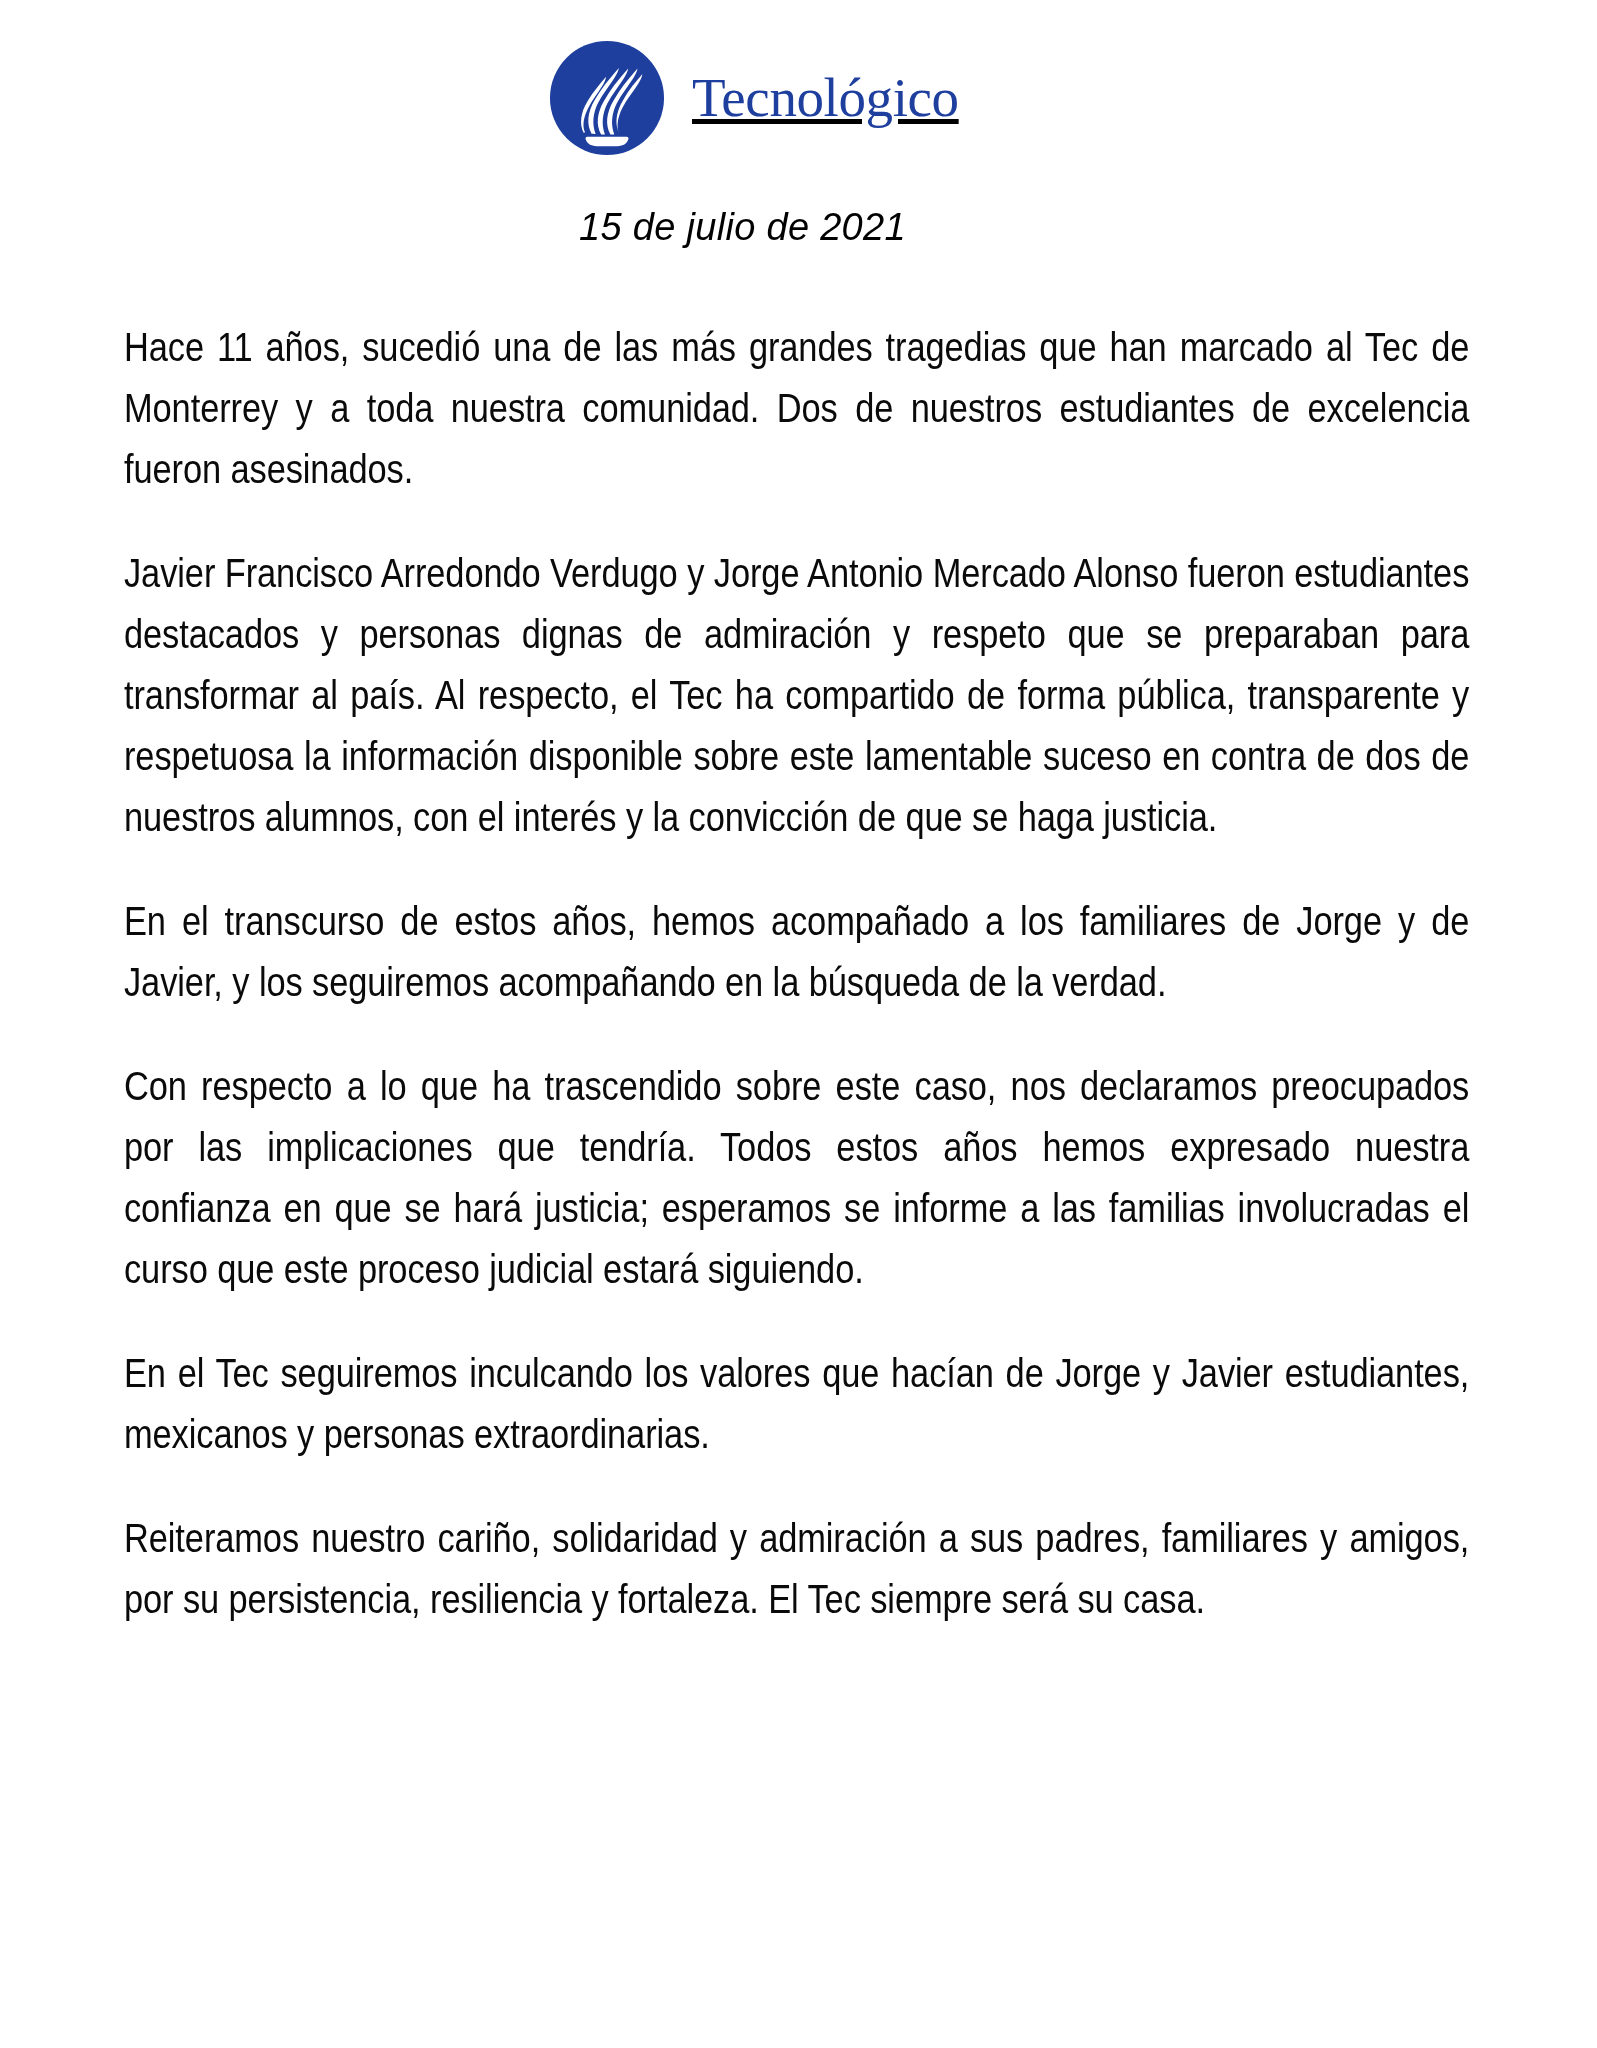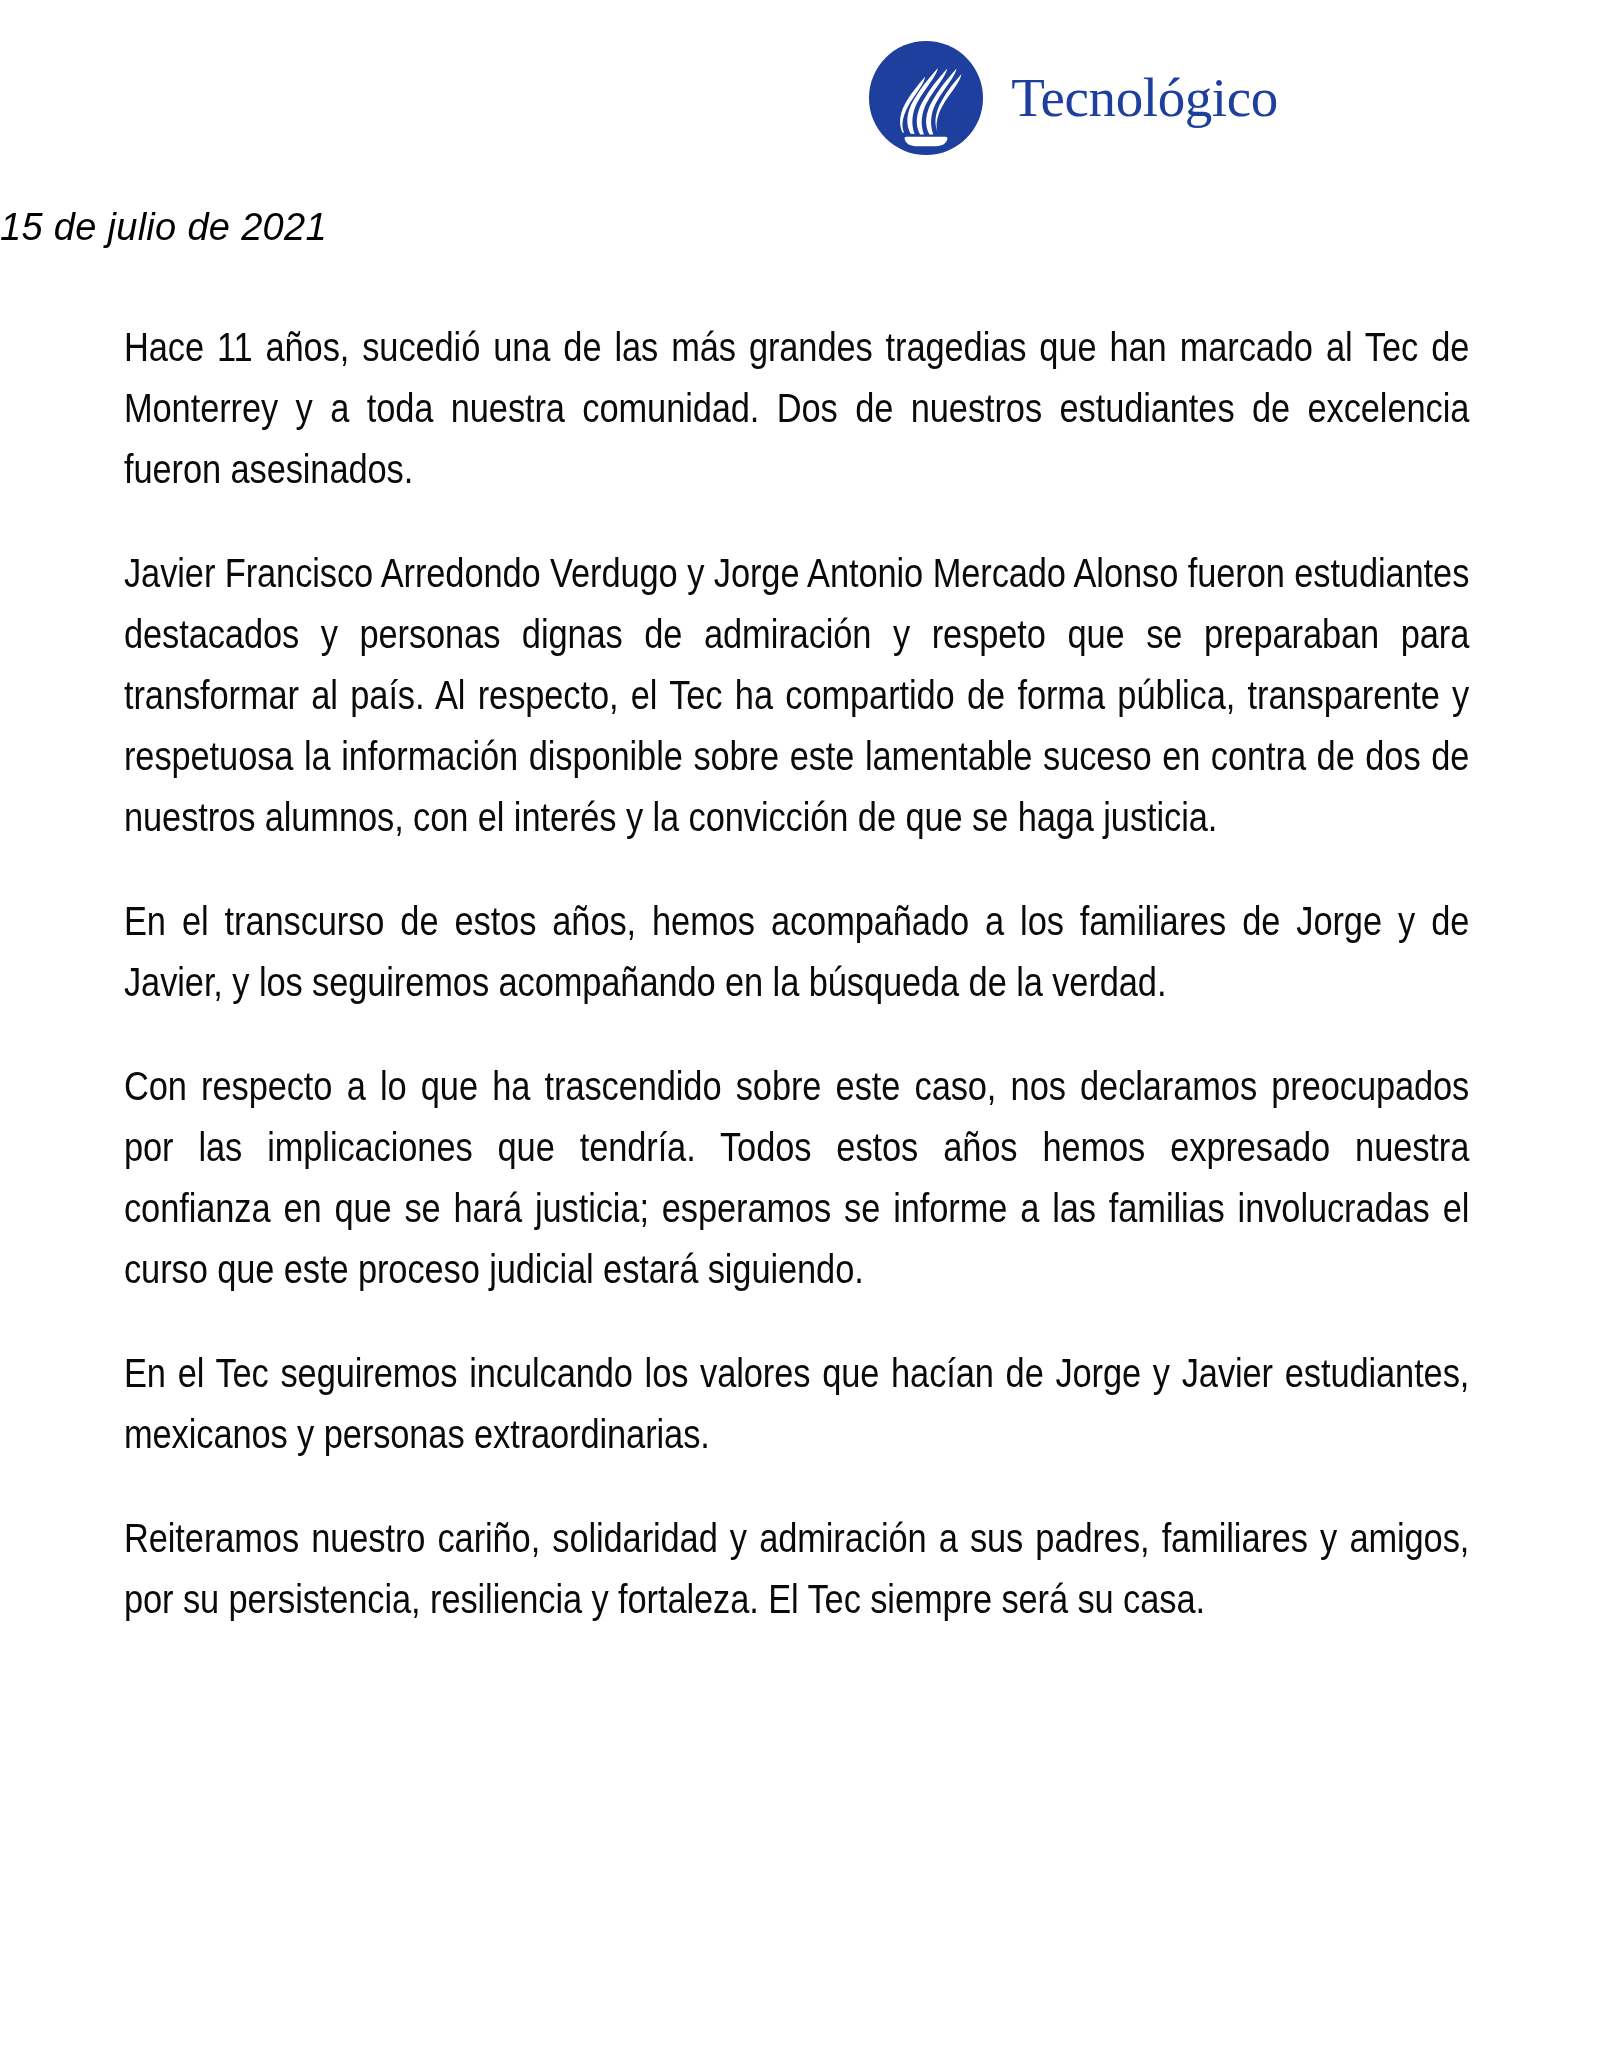--- a/index.html
+++ b/index.html
@@ -21,25 +21,26 @@
     height: 2048px;
     box-sizing: border-box;
     position: relative;
     background: #ffffff;
   }
 
   
   .letterhead {
     display: flex;
     align-items: center;
-    justify-content: center;
+    justify-content: flex-start;
     padding-top: 46px;
     padding-left: 548px;
     height: 150px;
     box-sizing: border-box;
+    text-decoration: underline;
   }
 
   .logo-lockup {
     display: flex;
     align-items: center;
     gap: 26px;
   }
 
   .logo-mark {
     width: 118px;
@@ -60,21 +61,21 @@
     color: #1e3f9e;
     font-size: 55px;
     letter-spacing: -0.4px;
     white-space: nowrap;
   }
 
   
   .date-row {
     margin-top: 56px;
     padding-right: 112px;
-    text-align: left;
+    text-align: center;
   }
   .date-text {
     font-family: "Liberation Sans", "DejaVu Sans", sans-serif;
     font-style: italic;
     font-size: 38px;
     color: #000000;
     letter-spacing: 0.3px;
   }
 
   

